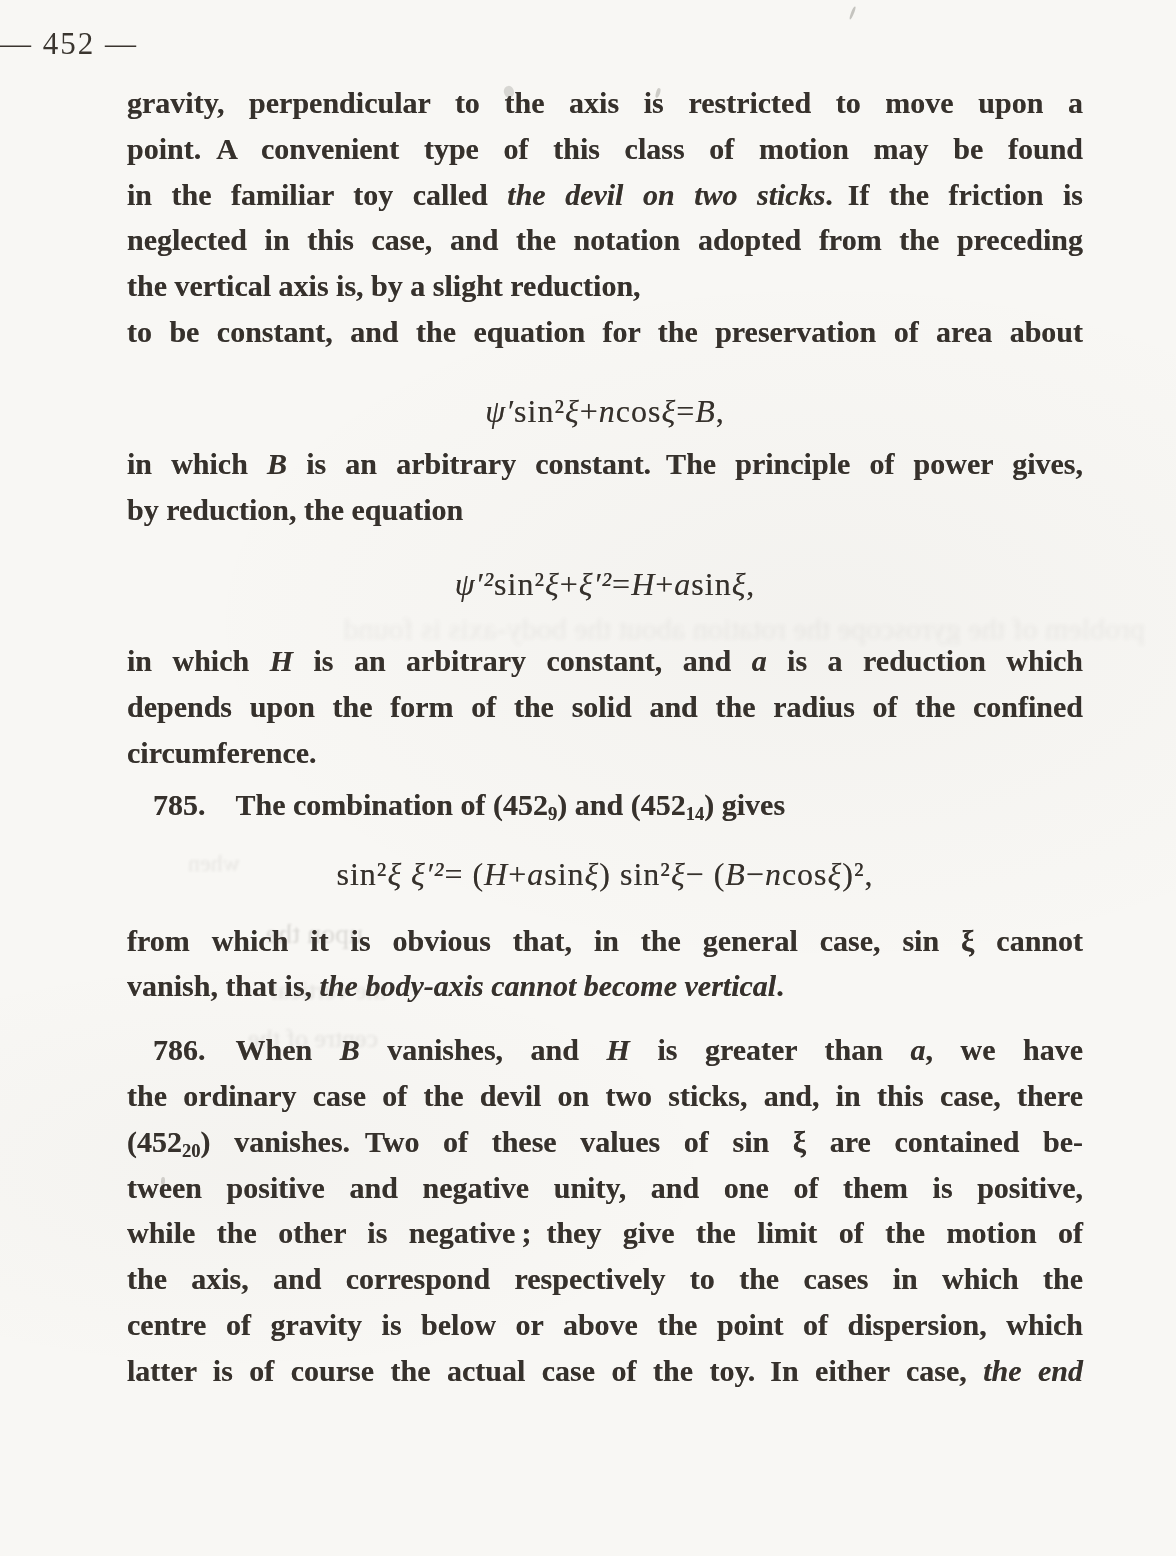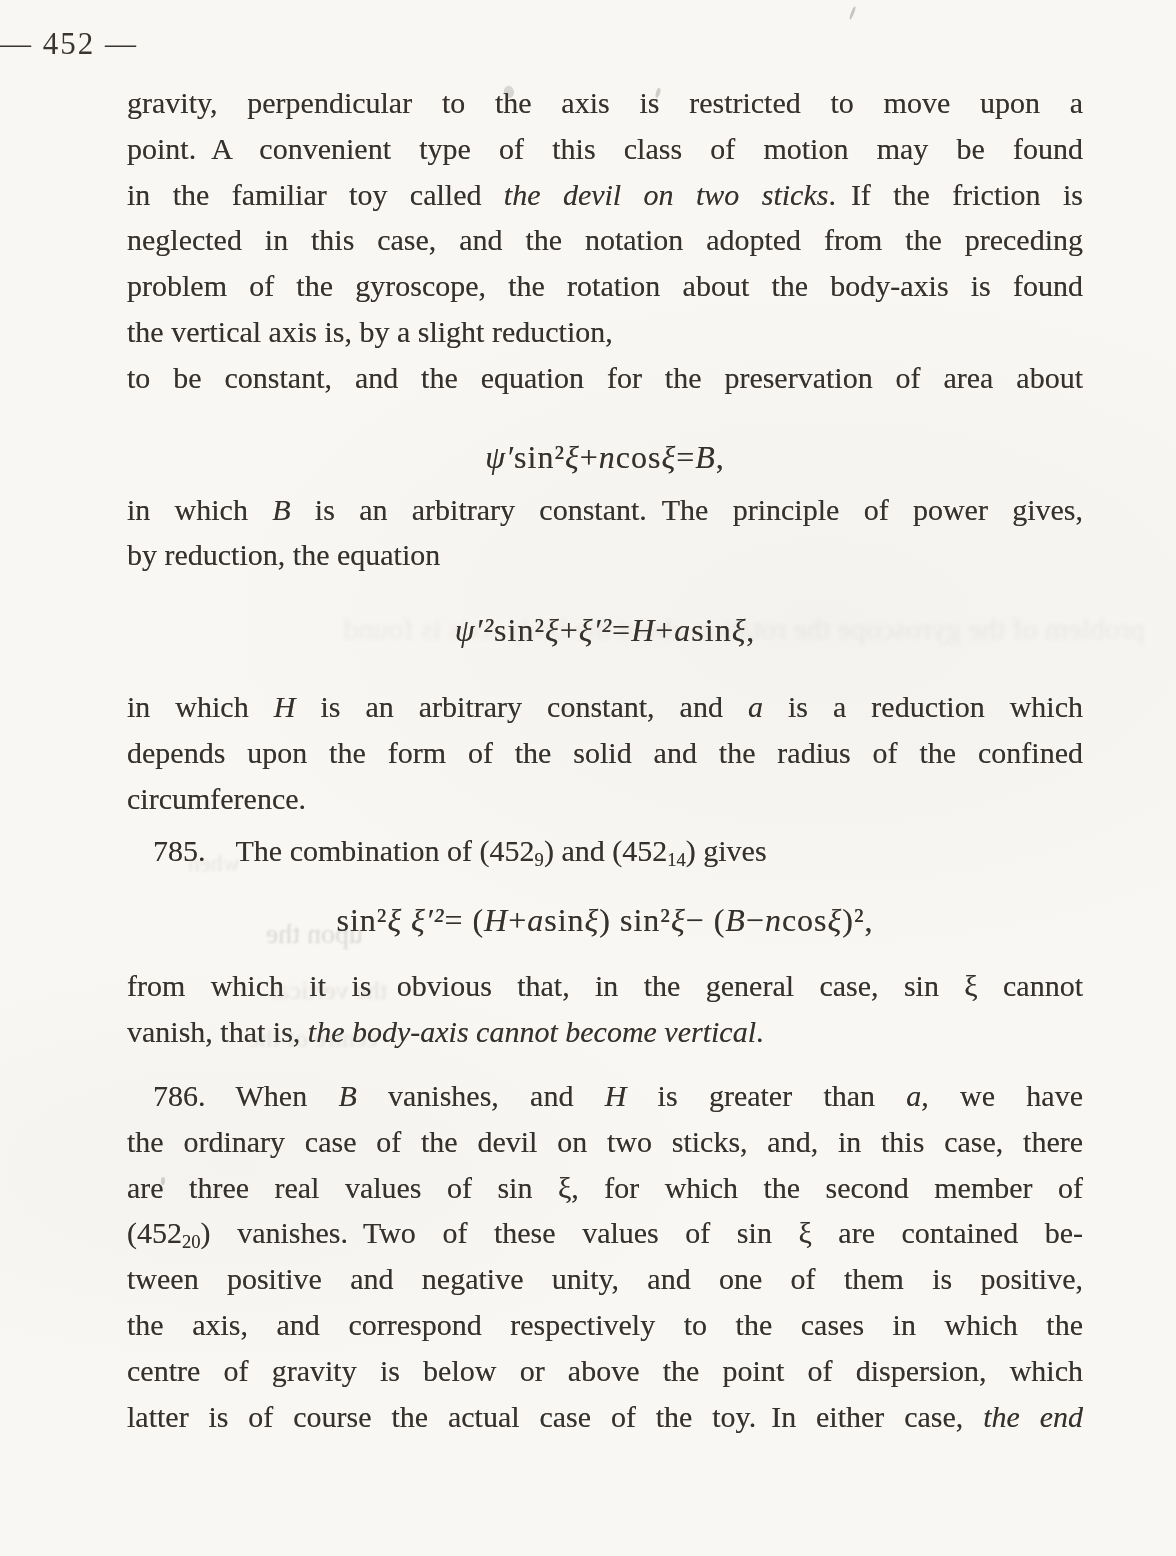--- a/index.html
+++ b/index.html
@@ -23,20 +23,21 @@
     color:#3a352f;
   }
   #textblock{
     position:absolute;left:127px;top:80px;width:956px;
     font-size:30px;
   }
   .line{
     line-height:45.8px;
     white-space:normal;
     text-shadow:0 0 0.5px rgba(55,50,45,0.55);
+    font-weight:bold;
   }
   .line.just{
     text-align:justify;
     text-align-last:justify;
   }
   .it{font-style:italic;}
   .sub{font-size:0.62em;vertical-align:-0.28em;line-height:0;}
   .equation{
     display:flex;align-items:center;justify-content:center;
     font-size:32px;
@@ -73,21 +74,20 @@
 <body>
 
 <div id="page">
   <div class="header">— 452 —</div>
   <div id="textblock">
       <div class="para">
         <div class="line just"><span class="run">gravity, perpendicular to the axis is restricted to move upon a</span></div>
         <div class="line just"><span class="run">point. A convenient type of this class of motion may be found</span></div>
         <div class="line just"><span class="run">in the familiar toy called </span><span class="run it">the devil on two sticks</span><span class="run">. If the friction is</span></div>
         <div class="line just"><span class="run">neglected in this case, and the notation adopted from the preceding</span></div>
-        <div class="line just"><span class="run">problem of the gyroscope, the rotation about the body-axis is found</span></div>
         <div class="line"><span class="run">the vertical axis is, by a slight reduction,</span></div>
         <div class="line just"><span class="run">to be constant, and the equation for the preservation of area about</span></div>
       </div>
       <div class="equation">
         <span class="run it">ψ′</span>
         <span class="run"> sin² </span>
         <span class="run it">ξ</span>
         <span class="run"> + </span>
         <span class="run it">n</span>
         <span class="run"> cos </span>
@@ -141,23 +141,23 @@
         <span class="run it">ξ</span>
         <span class="run">)²,</span>
       </div>
       <div class="para">
         <div class="line just"><span class="run">from which it is obvious that, in the general case, sin ξ cannot</span></div>
         <div class="line"><span class="run">vanish, that is, </span><span class="run it">the body-axis cannot become vertical</span><span class="run">.</span></div>
       </div>
       <div class="para">
         <div class="line just" style="text-indent: 26px;"><span class="run">786. When </span><span class="run it">B</span><span class="run"> vanishes, and </span><span class="run it">H</span><span class="run"> is greater than </span><span class="run it">a</span><span class="run">, we have</span></div>
         <div class="line just"><span class="run">the ordinary case of the devil on two sticks, and, in this case, there</span></div>
-        <div class="line just"><span class="run">are three real values of sin ξ, for which the second member of</span></div>
         <div class="line just"><span class="run">(452</span><span class="run sub">20</span><span class="run">) vanishes. Two of these values of sin ξ are contained be-</span></div>
         <div class="line just"><span class="run">tween positive and negative unity, and one of them is positive,</span></div>
+        <div class="line just"><span class="run">while the other is negative ; they give the limit of the motion of</span></div>
         <div class="line just"><span class="run">the axis, and correspond respectively to the cases in which the</span></div>
         <div class="line just"><span class="run">centre of gravity is below or above the point of dispersion, which</span></div>
         <div class="line just"><span class="run">latter is of course the actual case of the toy. In either case, </span><span class="run it">the end</span></div>
       </div>
     </div>
 <div class="ghost" style="left: 135px; top: 612px; width: 1010px; height: 48px; font-size: 30px; opacity: 0.07; filter: blur(2px);">problem of the gyroscope the rotation about the body-axis is found</div>
     <div class="ghost" style="left: 130px; top: 850px; width: 110px; height: 30px; font-size: 24px; opacity: 0.1; filter: blur(1.5px);">when</div>
     <div class="ghost" style="left: 128px; top: 918px; width: 235px; height: 36px; font-size: 28px; opacity: 0.17; filter: blur(1.2px);">upon the</div>
     <div class="ghost" style="left: 132px; top: 976px; width: 255px; height: 32px; font-size: 26px; opacity: 0.12; filter: blur(1.5px);">the vertical</div>
     <div class="ghost" style="left: 128px; top: 1024px; width: 250px; height: 32px; font-size: 26px; opacity: 0.11; filter: blur(1.5px);">centre of the</div>

